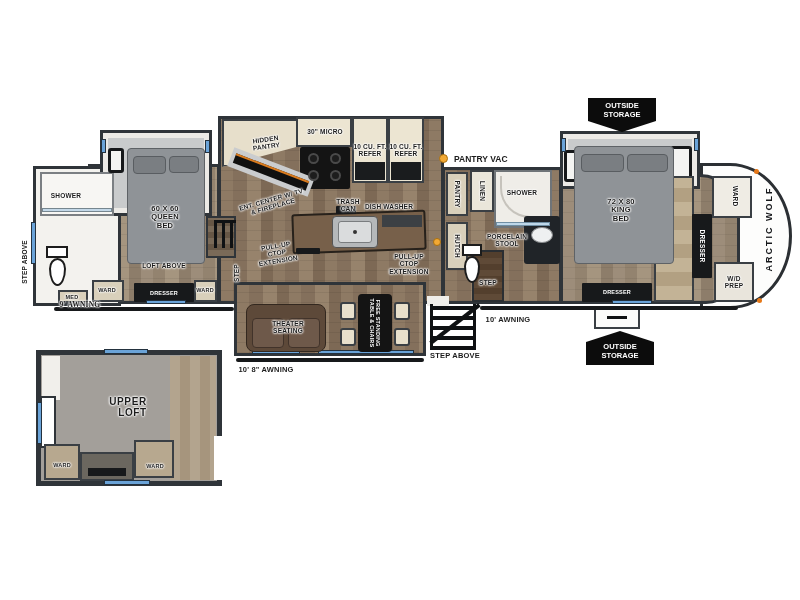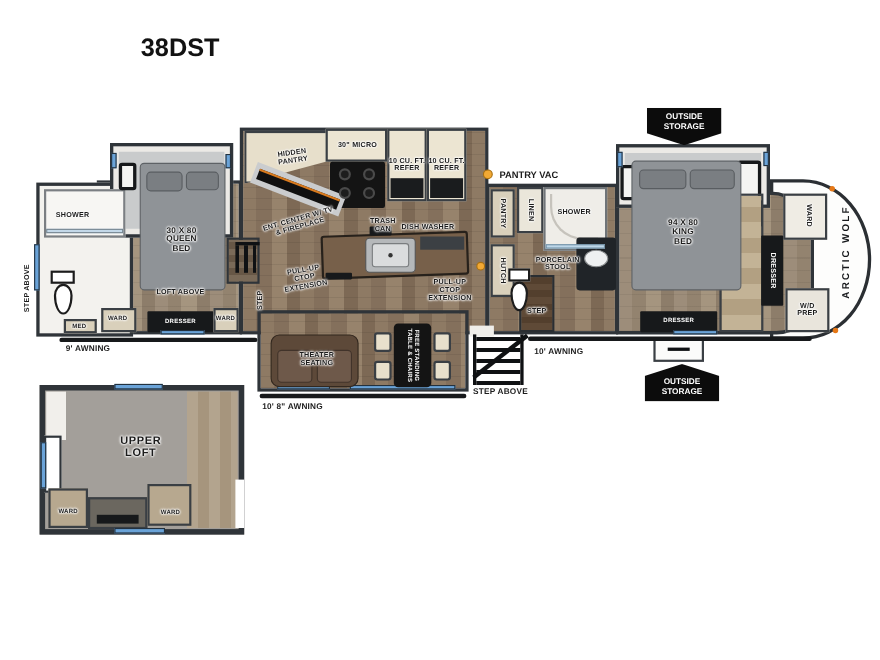--- a/index.html
+++ b/index.html
@@ -8,21 +8,21 @@
            font-family:"Liberation Sans", sans-serif; }
   .abs { position:absolute; }
 
   
   .lbl { position:absolute; font:bold 6.5px/1.12 "Liberation Sans",sans-serif; color:#1c1c1c;
          text-align:center; white-space:pre-line; letter-spacing:.2px;
          text-shadow:0 0 2px #fff,0 0 2px #fff,0 0 2px #fff,0 0 3px #fff;
          transform:translate(-50%,-50%); z-index:30; }
   .lbl.s55 { font-size:5.5px; }
   .lbl.s75 { font-size:7.5px; }
-  .lbl.s10 { font-size:10px; letter-spacing:.6px; }
+  .lbl.s10 { font-size:10px; letter-spacing:.6px;text-align:right; }
   .lbl.white { color:#fff; text-shadow:none; }
   .lbl.rot90  { transform:translate(-50%,-50%) rotate(90deg); }
   .lbl.rotm90 { transform:translate(-50%,-50%) rotate(-90deg); }
   .lbl.rm8  { transform:translate(-50%,-50%) rotate(-8deg); }
   .lbl.rm16 { transform:translate(-50%,-50%) rotate(-16deg); }
   .lbl.rm10 { transform:translate(-50%,-50%) rotate(-10deg); }
   .brand { position:absolute; font:bold 9px "Liberation Sans",sans-serif; letter-spacing:2px;
            color:#16181b; transform:translate(-50%,-50%) rotate(-90deg); z-index:30; white-space:nowrap; }
   #title { position:absolute; left:128px; top:30px; font:600 23px "Liberation Sans",sans-serif;
            color:#121212; z-index:40; }
@@ -50,21 +50,20 @@
            font:bold 7.5px/1.15 "Liberation Sans",sans-serif; white-space:pre-line; }
   .bed { position:absolute; background:#8f9397; border:1px solid #5e6266; border-radius:4px; z-index:8; }
   .pillow { position:absolute; background:#7a7e82; border:1px solid #595d61; border-radius:4px; z-index:9; }
   .dot { position:absolute; border-radius:50%; z-index:12; }
 </style>
 </head>
 <body>
 
 <div id="stage">
 
-  <div id="title">38DST</div>
 
   <div class="abs" style="left:700px;top:163px;width:92px;height:146px;background:#fdfdfc;border:3px solid #2b2f33;border-radius:0 62px 62px 0 / 0 73px 73px 0;z-index:1;"></div>
   <div class="dot" style="left:754px;top:169px;width:5px;height:5px;background:#e67817;"></div>
   <div class="dot" style="left:757px;top:298px;width:5px;height:5px;background:#e67817;"></div>
   <div class="brand" style="left:769px;top:229px;">ARCTIC WOLF</div>
 
   <div class="floor wood-a" style="left:88px;top:164px;width:132px;height:140px;"></div>
   <div class="floor wood-b" style="left:218px;top:116px;width:226px;height:188px;"></div>
   <div class="floor wood-b" style="left:442px;top:167px;width:120px;height:137px;"></div>
   <div class="floor wood-a" style="left:560px;top:174px;width:180px;height:130px;border-radius:0 40px 34px 0;z-index:3;"></div>
@@ -81,21 +80,21 @@
   <div class="lbl rotm90" style="left:25px;top:262px;">STEP ABOVE</div>
 
   <div class="slide" style="left:100px;top:130px;width:112px;height:86px;"></div>
   <div class="winfrm" style="left:108px;top:148px;width:16px;height:25px;"></div>
   <div class="winfrm" style="left:189px;top:150px;width:15px;height:23px;"></div>
   <div class="blue" style="left:101px;top:139px;width:5px;height:14px;"></div>
   <div class="blue" style="left:205px;top:140px;width:5px;height:13px;"></div>
   <div class="bed" style="left:127px;top:148px;width:78px;height:116px;"></div>
   <div class="pillow" style="left:133px;top:156px;width:33px;height:18px;"></div>
   <div class="pillow" style="left:169px;top:156px;width:30px;height:17px;"></div>
-  <div class="lbl s75" style="left:165px;top:218px;">30 X 80
+  <div class="lbl s75" style="left:165px;top:218px;">60 X 60
 QUEEN
 BED</div>
   <div class="lbl" style="left:164px;top:266px;">LOFT ABOVE</div>
 
   <div class="tan" style="left:92px;top:280px;width:32px;height:22px;"></div>
   <div class="blackbox" style="left:134px;top:283px;width:60px;height:19px;"></div>
   <div class="tan" style="left:194px;top:280px;width:23px;height:22px;"></div>
   <div class="blue" style="left:146px;top:300px;width:40px;height:4px;"></div>
   <div class="lbl s55" style="left:107px;top:290px;">WARD</div>
   <div class="lbl white s55" style="left:164px;top:293px;">DRESSER</div>
@@ -172,21 +171,21 @@
 
   <div class="slide" style="left:560px;top:131px;width:140px;height:58px;"></div>
   <div class="winfrm" style="left:564px;top:150px;width:16px;height:32px;"></div>
   <div class="winfrm" style="left:670px;top:146px;width:22px;height:36px;"></div>
   <div class="blue" style="left:561px;top:138px;width:5px;height:14px;"></div>
   <div class="blue" style="left:694px;top:138px;width:5px;height:13px;"></div>
   <div class="bed" style="left:574px;top:146px;width:100px;height:118px;"></div>
   <div class="pillow" style="left:581px;top:154px;width:43px;height:18px;"></div>
   <div class="pillow" style="left:627px;top:154px;width:41px;height:18px;"></div>
   <div class="blackbox" style="left:676px;top:182px;width:17px;height:24px;"></div>
-  <div class="lbl s75" style="left:621px;top:211px;">94 X 80
+  <div class="lbl s75" style="left:621px;top:211px;">72 X 80
 KING
 BED</div>
   <div class="blackbox" style="left:582px;top:283px;width:70px;height:19px;"></div>
   <div class="blue" style="left:612px;top:300px;width:40px;height:4px;"></div>
   <div class="lbl white s55" style="left:617px;top:292px;">DRESSER</div>
   <div class="abs" style="left:654px;top:176px;width:40px;height:126px;background:repeating-linear-gradient(0deg,#c3b396 0 14px,#b2a082 14px 28px);border:2px solid #3a3f44;z-index:6;"></div>
   <div class="blackbox" style="left:692px;top:214px;width:20px;height:64px;z-index:8;"></div>
   <div class="whitebox" style="left:712px;top:176px;width:40px;height:42px;z-index:7;"></div>
   <div class="whitebox" style="left:714px;top:262px;width:40px;height:40px;background:#e9e5dc;z-index:7;"></div>
   <div class="lbl rot90" style="left:735px;top:196px;">WARD</div>
@@ -209,21 +208,21 @@
   <div class="whitebox" style="left:394px;top:328px;width:16px;height:18px;border-radius:3px;background:#e8e0cc;"></div>
   <div class="lbl rot90 white s55" style="left:375px;top:323px;">FREE STANDING
 TABLE &amp; CHAIRS</div>
 
   <div class="abs" style="left:427px;top:296px;width:22px;height:10px;background:#efeeea;z-index:8;"></div>
   <div class="abs" style="left:430px;top:304px;width:46px;height:46px;border-left:3px solid #0f1113;border-right:3px solid #0f1113;background:repeating-linear-gradient(0deg,#0f1113 0 4px,rgba(0,0,0,0) 4px 10px);z-index:9;"></div>
   <div class="abs" style="left:424px;top:322px;width:62px;height:4px;background:#0f1113;transform:rotate(-38deg);z-index:10;"></div>
   <div class="lbl s75" style="left:455px;top:356px;">STEP ABOVE</div>
 
   <div class="awning" style="left:54px;top:307px;width:180px;"></div>
-  <div class="lbl s75" style="left:80px;top:317px;">9' AWNING</div>
+  <div class="lbl s75" style="left:80px;top:305px;font-family:Liberation Serif, serif;">9' AWNING</div>
   <div class="awning" style="left:236px;top:358px;width:188px;"></div>
   <div class="lbl s75" style="left:266px;top:370px;">10' 8" AWNING</div>
   <div class="awning" style="left:480px;top:306px;width:258px;"></div>
   <div class="lbl s75" style="left:508px;top:320px;">10' AWNING</div>
 
   <div class="badge" style="left:588px;top:98px;height:34px;clip-path:polygon(0 0,100% 0,100% 68%,50% 100%,0 68%);padding-bottom:8px;">OUTSIDE
 STORAGE</div>
   <div class="abs" style="left:594px;top:307px;width:46px;height:22px;background:#fbfbfa;border:2px solid #3a3f44;z-index:8;"></div>
   <div class="abs" style="left:607px;top:316px;width:20px;height:3px;background:#0f1113;z-index:9;"></div>
   <div class="badge" style="left:586px;top:331px;height:34px;clip-path:polygon(50% 0,100% 32%,100% 100%,0 100%,0 32%);padding-top:8px;">OUTSIDE

